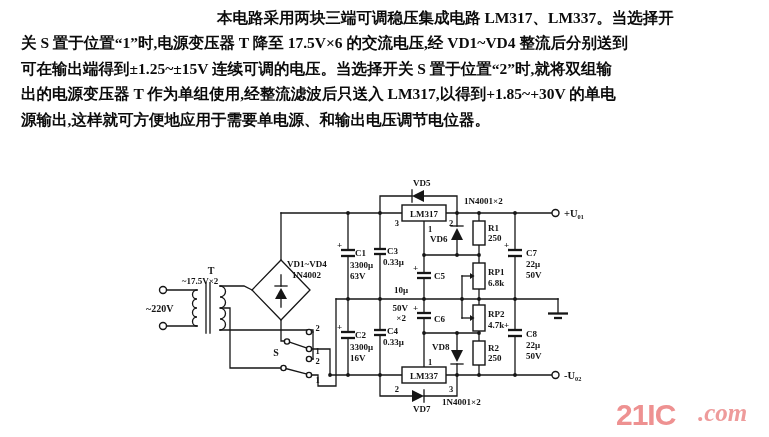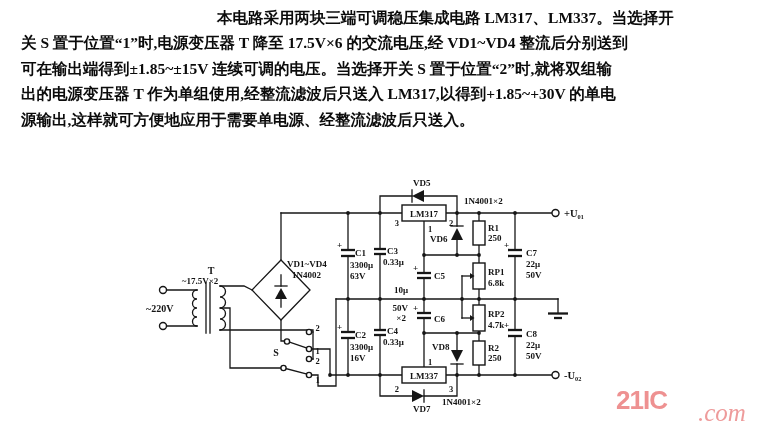--- a/index.html
+++ b/index.html
@@ -17,38 +17,38 @@
   #schem .box{fill:#ffffff;stroke:#161616;stroke-width:1.4;}
   #schem .solid{fill:#161616;stroke:none;}
   #schem text{fill:#141414;font-family:"Liberation Serif",serif;font-weight:700;font-size:9px;}
   #schem text.big{font-size:10.5px;}
   #schem text.mid{font-size:10px;}
   #schem text.pin{font-size:8.5px;}
   #schem circle.term{fill:#ffffff;stroke:#161616;stroke-width:1.4;}
   #schem circle.dot{fill:#161616;stroke:none;}
   
   #wm{position:absolute;left:614px;top:384px;width:155px;height:53px;}
-  #wm .brand{position:absolute;left:2px;top:1px;font-family:"Liberation Sans",sans-serif;
-             font-weight:800;font-size:26px;letter-spacing:-1px;color:#ee9191;}
+  #wm .brand{position:absolute;left:2px;top:14px;font-family:"Liberation Sans",sans-serif;
+             font-weight:800;font-size:30px;letter-spacing:-1px;color:#ee9191;}
   #wm .cn{position:absolute;left:92px;top:3px;font-family:"Liberation Sans",sans-serif;
           font-weight:700;font-size:20px;color:#fdeaea;-webkit-text-stroke:1.1px #eda2a2;}
   #wm .com{position:absolute;left:84px;top:15px;font-family:"Liberation Serif",serif;
-           font-style:italic;font-weight:400;font-size:25px;color:#ee9b9b;}
+           font-style:italic;font-weight:700;font-size:25px;color:#ee9b9b;}
 </style>
 </head>
 <body>
 
 <div id="page">
 
   <div id="desc">
     <div class="ln first">本电路采用两块三端可调稳压集成电路 LM317、LM337。当选择开</div>
     <div class="ln">关 S 置于位置“1”时,电源变压器 T 降至 17.5V×6 的交流电压,经 VD1~VD4 整流后分别送到</div>
-    <div class="ln">可在输出端得到±1.85~±15V 连续可调的电压。当选择开关 S 置于位置“2”时,就将双组输</div>
+    <div class="ln">可在输出端得到±1.25~±15V 连续可调的电压。当选择开关 S 置于位置“2”时,就将双组输</div>
     <div class="ln">出的电源变压器 T 作为单组使用,经整流滤波后只送入 LM317,以得到+1.85~+30V 的单电</div>
-    <div class="ln">源输出,这样就可方便地应用于需要单电源、经整流滤波后只送入。</div>
+    <div class="ln">源输出,这样就可方便地应用于需要单电源、和输出电压调节电位器。</div>
   </div>
 
   <svg id="schem" width="505" height="260" viewBox="0 0 505 260">
 
     <g class="w">
 
       <line x1="26.5" y1="125" x2="57" y2="125"></line>
       <line x1="26.5" y1="161" x2="57" y2="161"></line>
 
       <polyline points="80,121 104,121 112,125"></polyline>

